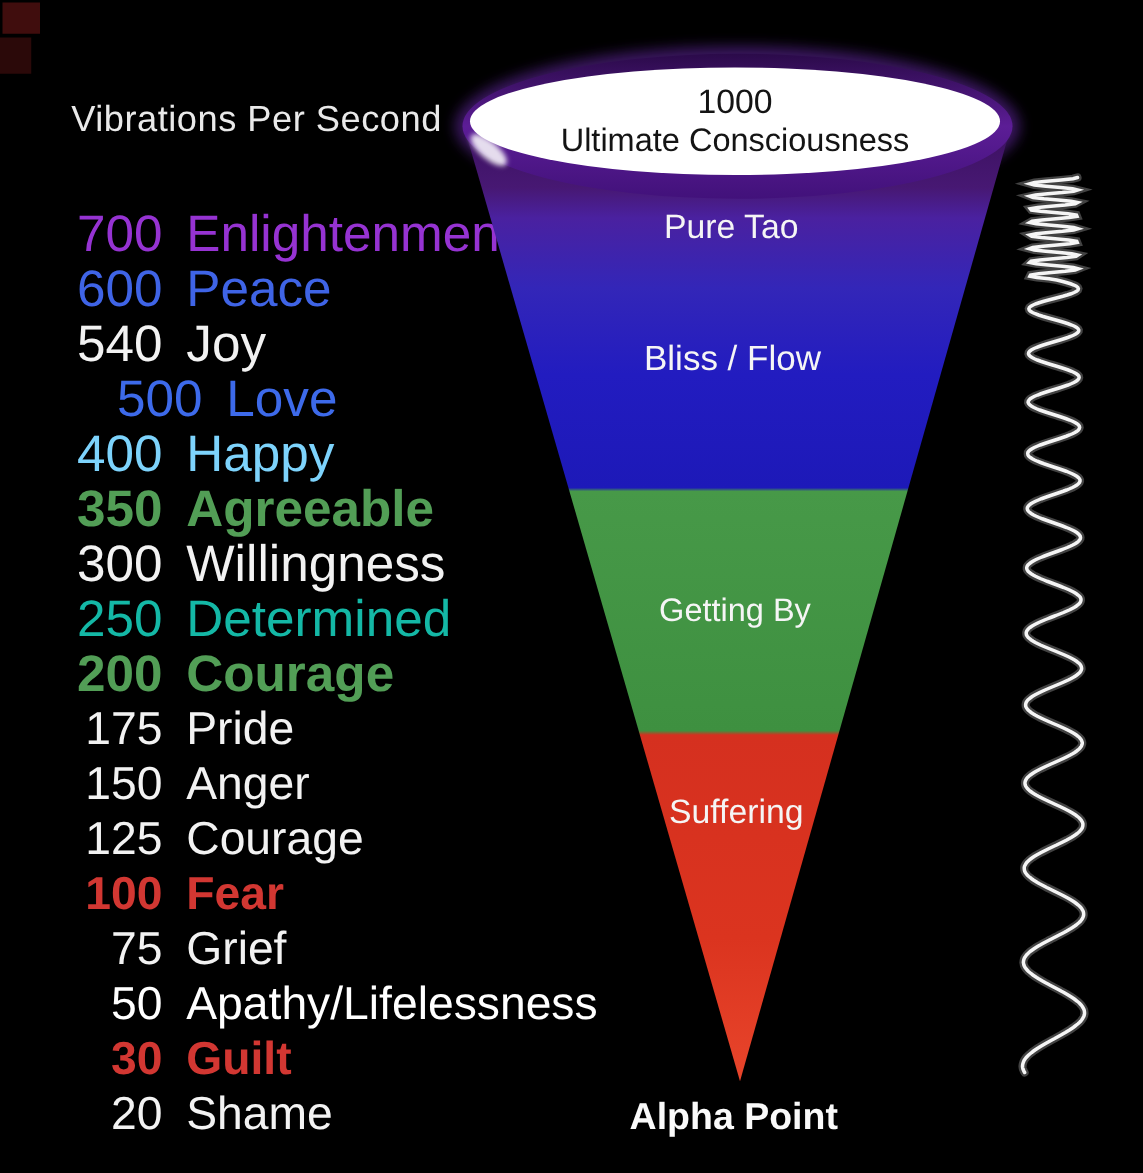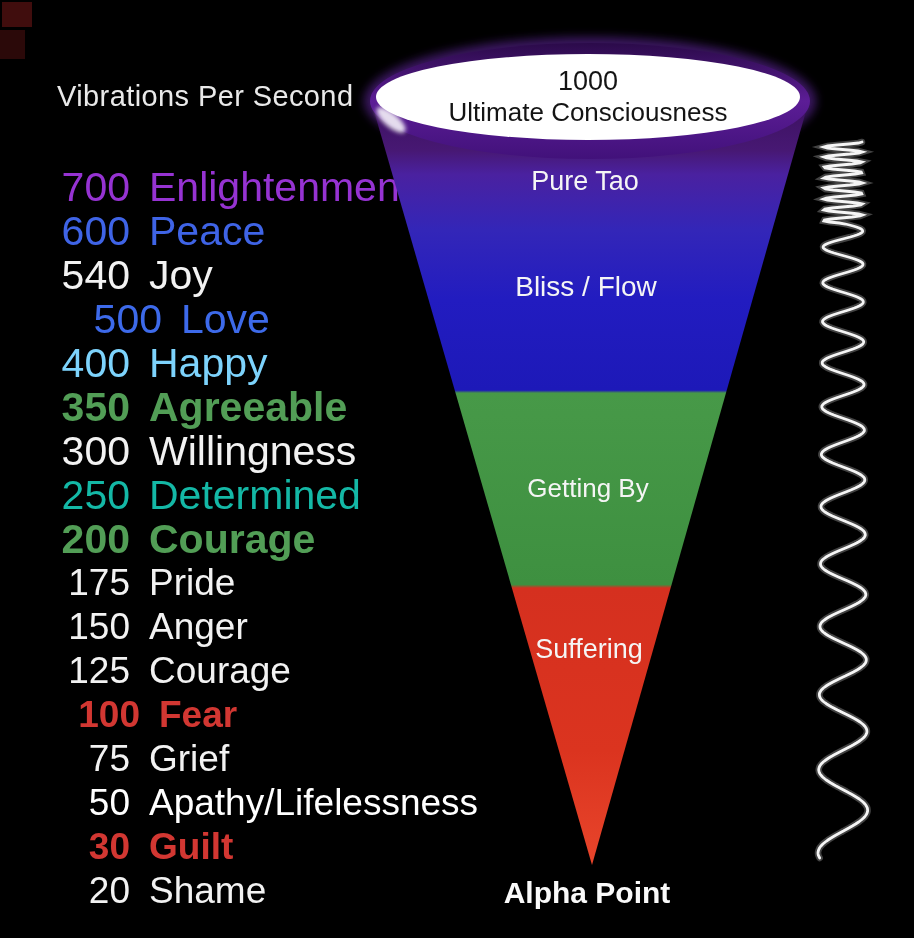--- a/index.html
+++ b/index.html
@@ -77,21 +77,21 @@
         <span class="lbl">Pride</span>
       </div>
       <div class="row sm" style="color: rgb(242, 242, 242);">
         <span class="num">150</span>
         <span class="lbl">Anger</span>
       </div>
       <div class="row sm" style="color: rgb(242, 242, 242);">
         <span class="num">125</span>
         <span class="lbl">Courage</span>
       </div>
-      <div class="row sm" style="color: rgb(210, 55, 50); font-weight: 700; padding-left: 10px;">
+      <div class="row sm" style="color: rgb(210, 55, 50); font-weight: 700;">
         <span class="num">100</span>
         <span class="lbl">Fear</span>
       </div>
       <div class="row sm" style="color: rgb(242, 242, 242);">
         <span class="num">75</span>
         <span class="lbl">Grief</span>
       </div>
       <div class="row sm" style="color: #ffffff;">
         <span class="num">50</span>
         <span class="lbl">Apathy/Lifelessness</span>

